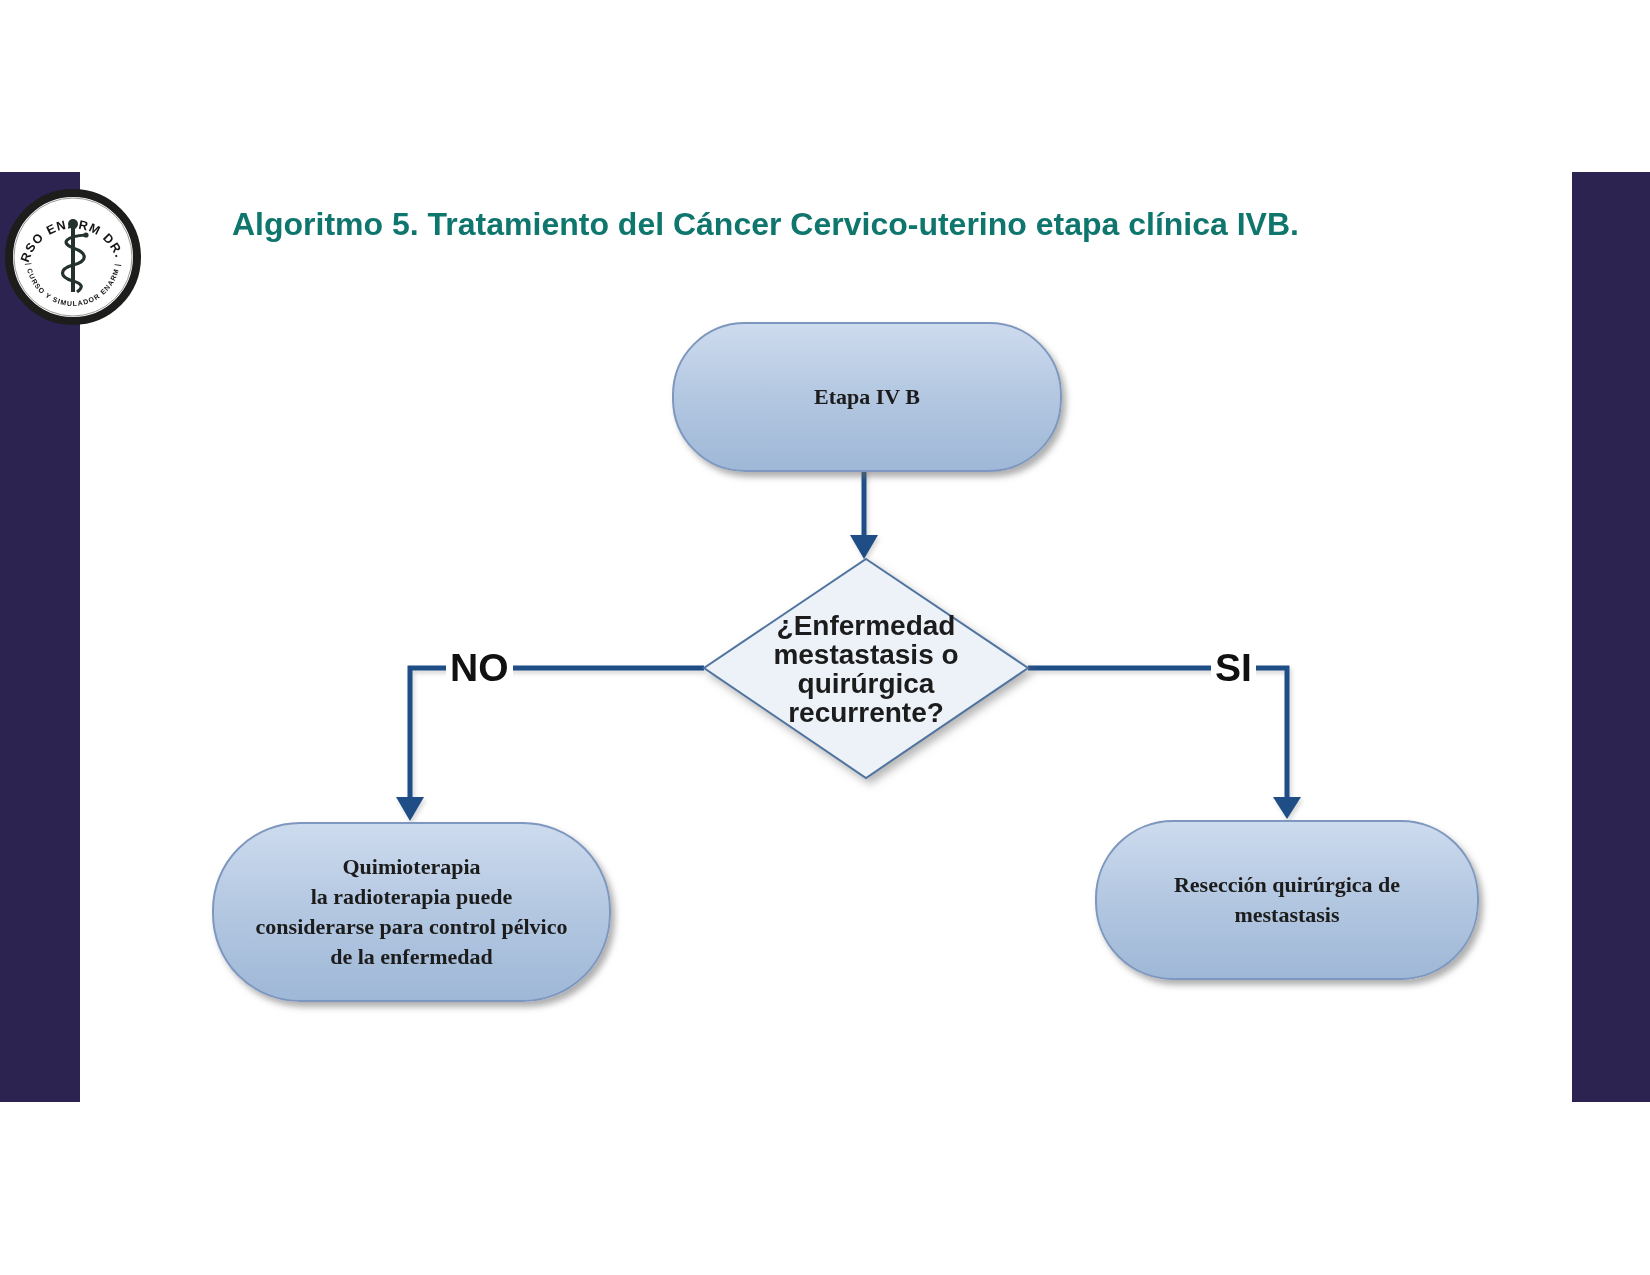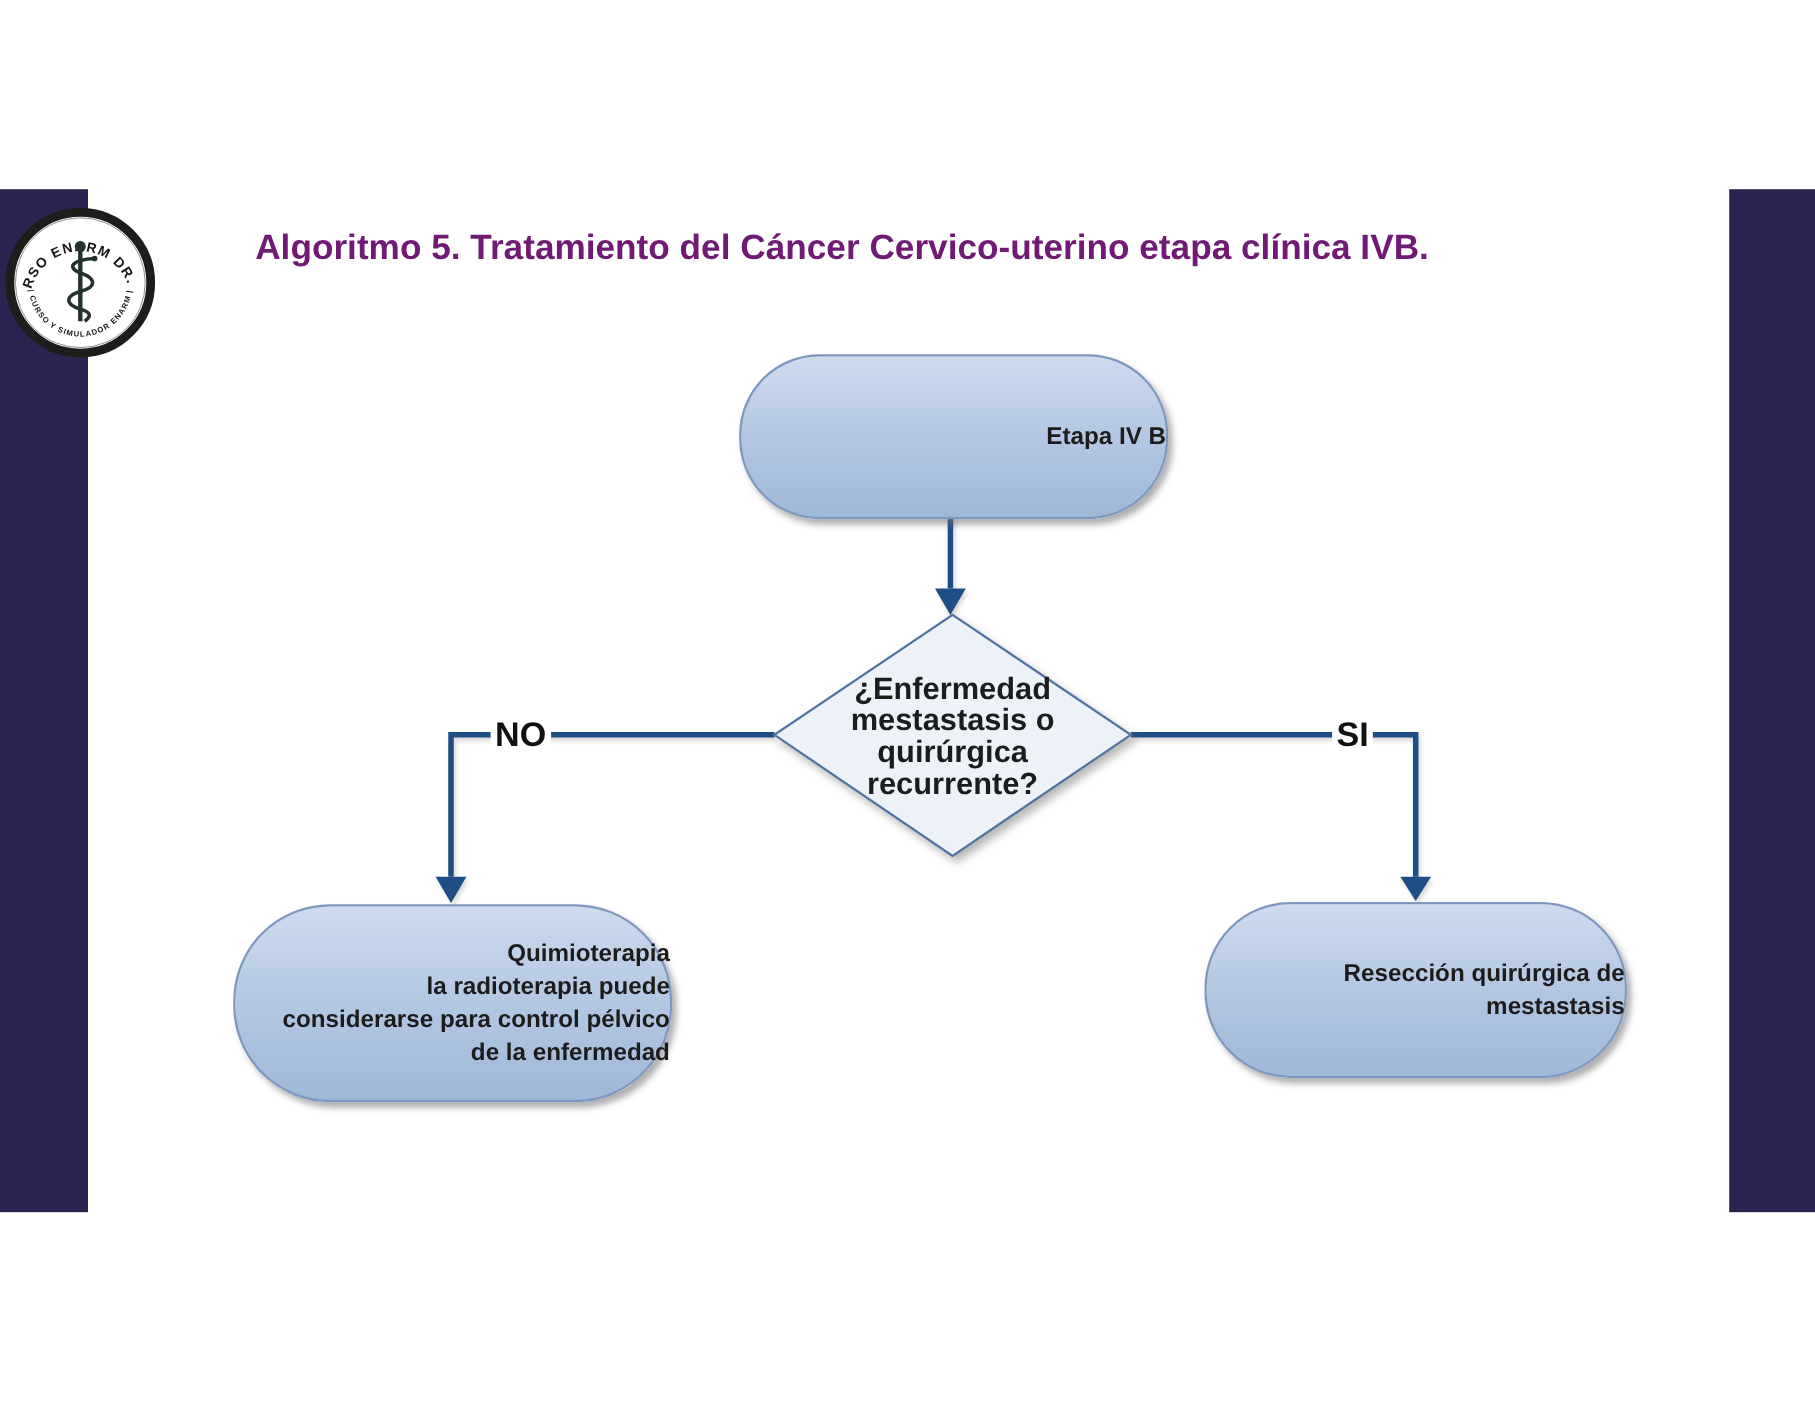--- a/index.html
+++ b/index.html
@@ -14,55 +14,55 @@
   .accent-bar{position:absolute;top:172px;height:930px;background:#2c2351;}
   .accent-bar.left{left:0;width:80px;}
   .accent-bar.right{left:1572px;width:78px;}
 
   
   #logo{position:absolute;left:3px;top:187px;width:140px;height:140px;}
 
   
   #title{
     position:absolute;left:232px;top:206px;width:1260px;
-    font-size:32px;font-weight:bold;color:#701a75;letter-spacing:0px;
+    font-size:32px;font-weight:bold;color:#0f766e;letter-spacing:0px;
     white-space:nowrap;
   }
 
   
   #connectors{position:absolute;left:0;top:0;width:1650px;height:1275px;}
   .connector{stroke:#1f4e87;stroke-width:5;fill:none;}
   .arrowhead{fill:#1f4e87;stroke:none;}
 
   
   .node{
     position:absolute;
-    display:flex;flex-direction:column;align-items:flex-end;justify-content:center;
+    display:flex;flex-direction:column;align-items:center;justify-content:center;
     background:linear-gradient(180deg,#cddbee 0%,#b3c7e1 50%,#9fb8d7 100%);
     border:2px solid #7e97be;
     box-shadow:4px 5px 6px rgba(110,110,110,0.55);
     color:#1c1c1c;font-weight:bold;font-size:22px;line-height:30px;
-    text-align:center;white-space:nowrap;
+    text-align:center;white-space:nowrap;font-family:Liberation Serif, serif;
   }
   #start-node{left:672px;top:322px;width:386px;height:146px;border-radius:73px;}
   #chemo-node{left:212px;top:822px;width:395px;height:176px;border-radius:88px;}
   #surgery-node{left:1095px;top:820px;width:380px;height:156px;border-radius:78px;}
 
   
   #decision-text{
     position:absolute;left:746px;top:611px;width:240px;
     color:#1c1c1c;font-weight:bold;font-size:28px;line-height:29px;
     text-align:center;white-space:nowrap;
   }
 
   
   .branch-label{
     position:absolute;
     background:#ffffff;padding:0 4px;
-    color:#111111;font-weight:bold;font-size:31px;line-height:31px;
+    color:#111111;font-weight:bold;font-size:39px;line-height:31px;
   }
   #no-label{left:446px;top:652px;}
   #si-label{left:1211px;top:652px;}
 
   .diamond-shadow{filter:drop-shadow(4px 5px 4px rgba(110,110,110,0.5));}
   .line-shadow{filter:drop-shadow(2px 3px 2px rgba(140,140,140,0.35));}
 </style>
 </head>
 <body>
 

